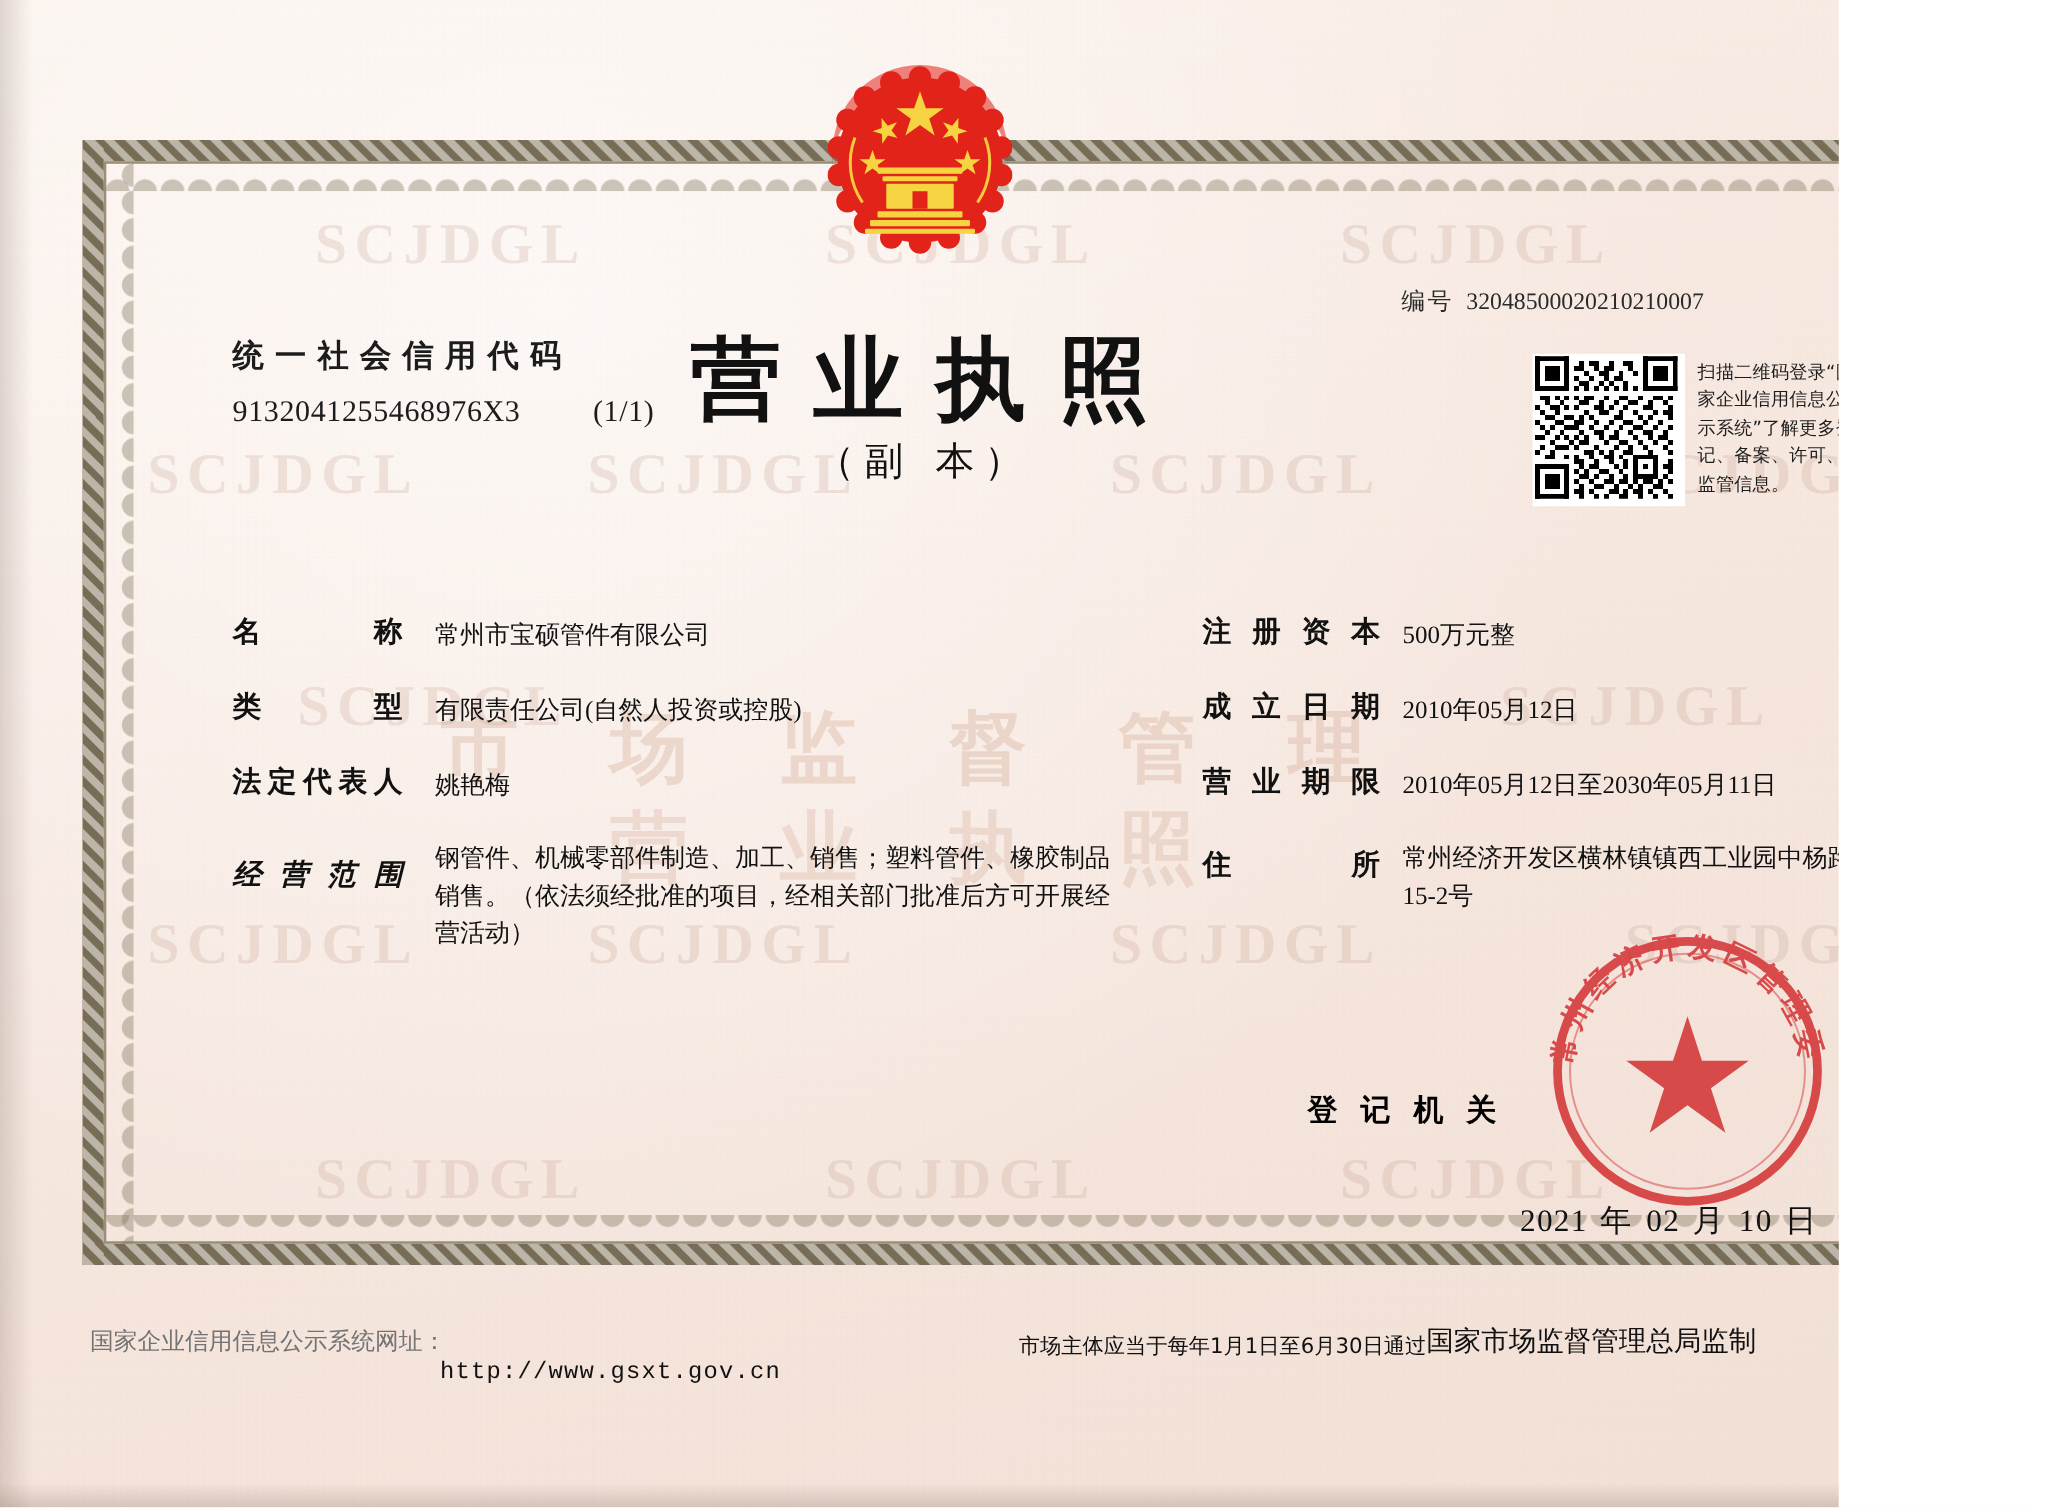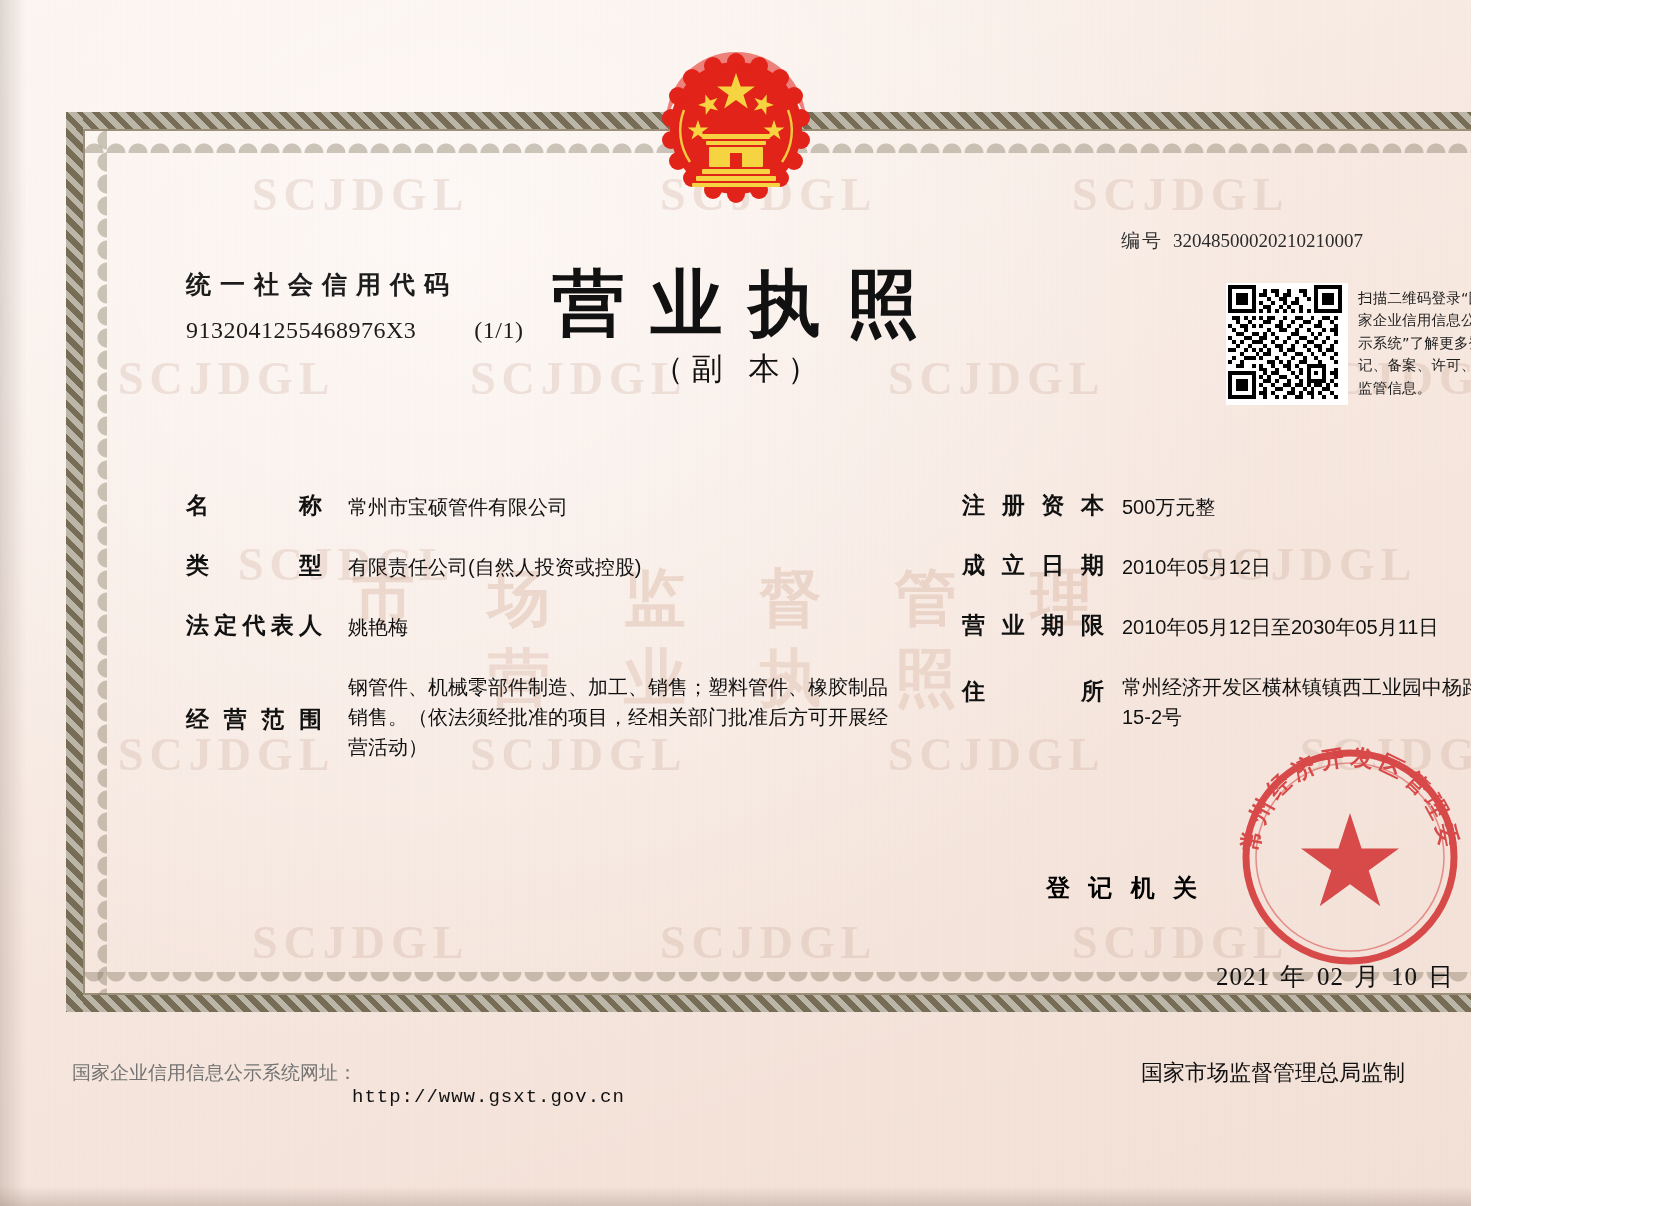--- a/index.html
+++ b/index.html
@@ -242,21 +242,21 @@
     font-size: 23px;
     font-weight: bold;
     color: #111;
     font-family: "DejaVu Sans", sans-serif;
     white-space: nowrap;
   }
   .field-value {
     position: absolute;
     font-size: 20px;
     color: #111;
-    font-family: Liberation Sans, sans-serif;
+    font-family: Liberation Serif, serif;
     white-space: nowrap;
   }
   .field-value.multi { white-space: normal; line-height: 1.5; }
 
   
   .lbl-justify {
     display: inline-block;
     text-align: justify;
     text-align-last: justify;
   }
@@ -684,21 +684,21 @@
   <div class="field-label" style="left:186px; top:550px;">
     <span class="lbl-justify w-left">类　　型</span>
   </div>
   <div class="field-value" style="left:348px; top:554px;">有限责任公司(自然人投资或控股)</div>
 
   <div class="field-label" style="left:186px; top:610px;">
     <span class="lbl-justify w-left">法定代表人</span>
   </div>
   <div class="field-value" style="left:348px; top:614px;">姚艳梅</div>
 
-  <div class="field-label" style="left:186px; top:704px;">
+  <div class="field-label" style="left:186px; top:684px;font-style:italic;">
     <span class="lbl-justify w-left">经营范围</span>
   </div>
   <div class="field-value multi" style="left:348px; top:672px; width:552px;">钢管件、机械零部件制造、加工、销售；塑料管件、橡胶制品销售。（依法须经批准的项目，经相关部门批准后方可开展经营活动）</div>
 
   <div class="field-label" style="left:962px; top:490px;">
     <span class="lbl-justify w-right">注 册 资 本</span>
   </div>
   <div class="field-value" style="left:1122px; top:494px;">500万元整</div>
 
   <div class="field-label" style="left:962px; top:550px;">
@@ -732,18 +732,19 @@
     </g>
   </svg>
 
   <div id="date-line">
     <span class="d-num">2021</span><span class="d-unit">年</span><span class="d-num">02</span><span class="d-unit">月</span><span class="d-num">10</span><span class="d-unit">日</span>
   </div>
 
   <div id="footer-left">国家企业信用信息公示系统网址：</div>
   <div id="footer-url">http://www.gsxt.gov.cn</div>
   <div id="footer-center">
+    <div>市场主体应当于每年1月1日至6月30日通过</div>
   </div>
   <div id="footer-right">国家市场监督管理总局监制</div>
 
   <div id="scan-edge-left"></div>
   <div id="scan-edge-bottom"></div>
 </div>
 
 </body></html>

